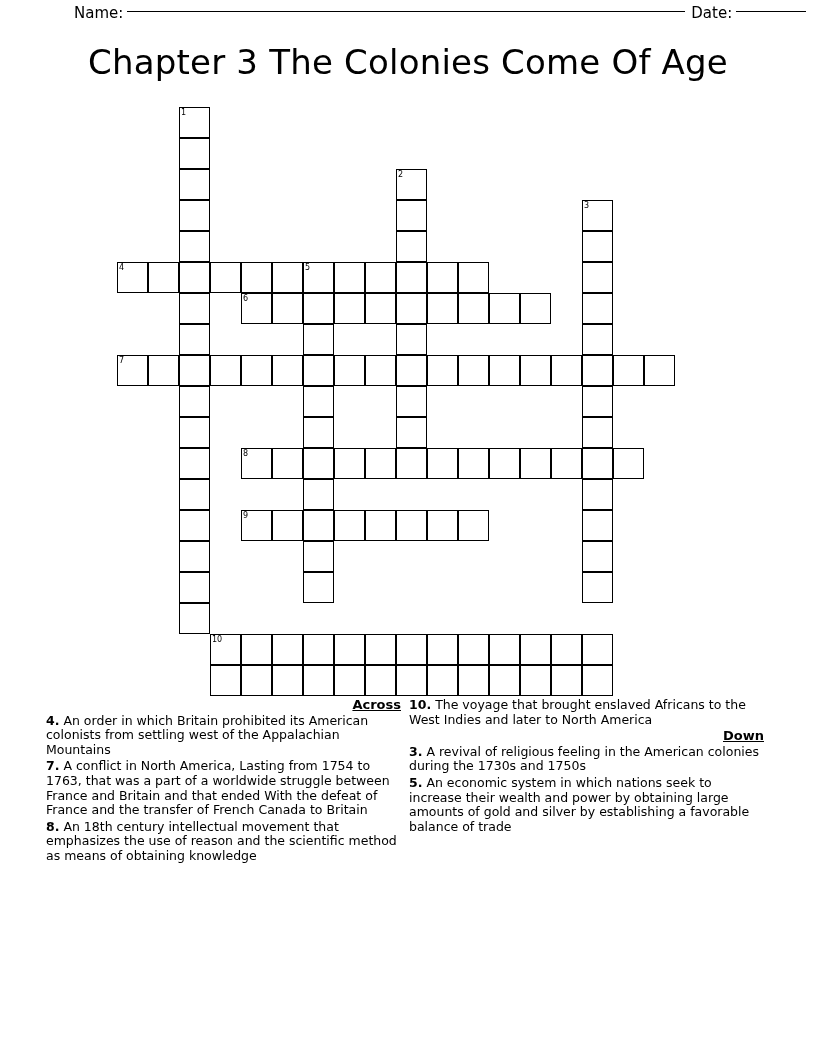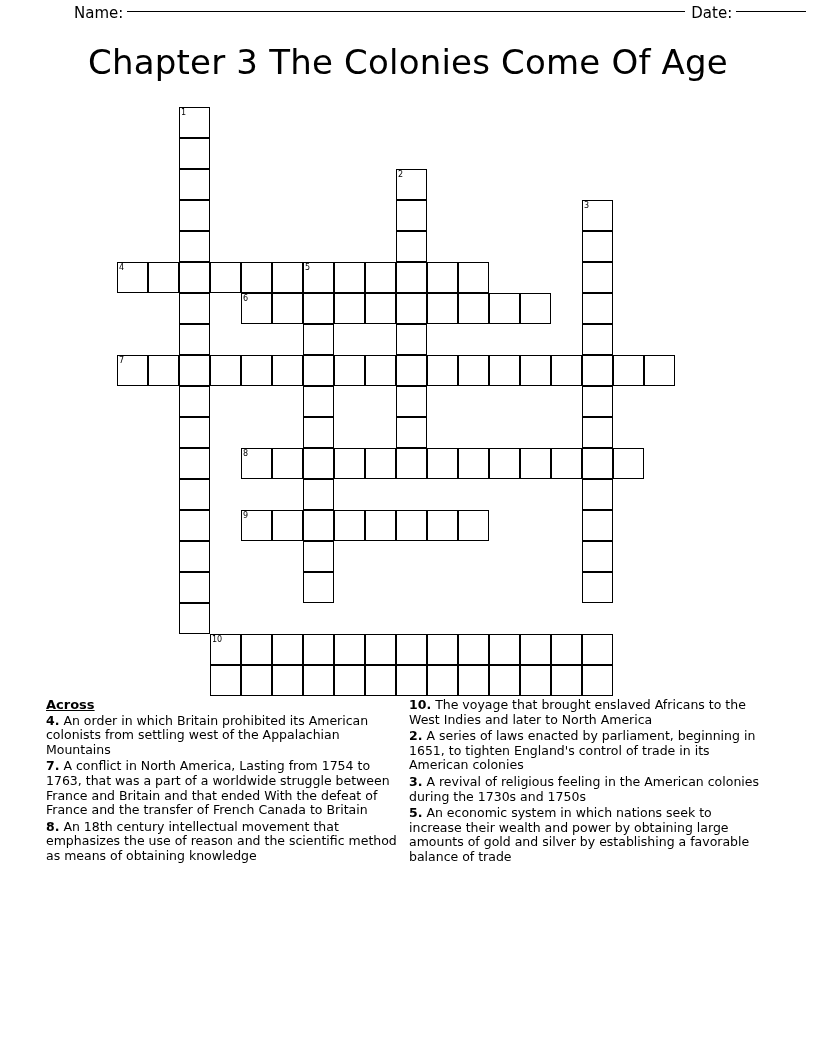--- a/index.html
+++ b/index.html
@@ -100,20 +100,21 @@
     top: 0;
     width: 355px;
   }
   .col.left { left: 0px; }
   .col.right { left: 363px; }
   .sec-head {
     font-weight: bold;
     text-decoration: underline;
     margin: 0 0 1px 0;
     font-size: 13px;
+    text-align: right;
   }
   .clue {
     margin: 0 0 2px 0;
   }
   .clue b { font-weight: bold; }
 </style>
 </head>
 <body>
 
 <div class="page">
@@ -277,19 +278,19 @@
 
   <div class="clues">
     <div class="col left">
       <div class="sec-head">Across</div>
       <div class="clue"><b>4.</b><span> An order in which Britain prohibited its American colonists from settling west of the Appalachian Mountains</span></div>
       <div class="clue"><b>7.</b><span> A conflict in North America, Lasting from 1754 to 1763, that was a part of a worldwide struggle between France and Britain and that ended With the defeat of France and the transfer of French Canada to Britain</span></div>
       <div class="clue"><b>8.</b><span> An 18th century intellectual movement that emphasizes the use of reason and the scientific method as means of obtaining knowledge</span></div>
     </div>
     <div class="col right">
       <div class="clue"><b>10.</b><span> The voyage that brought enslaved Africans to the West Indies and later to North America</span></div>
-      <div class="clue"><b>2.</b><span> A series of laws enacted by parliament, beginning in 1651, to tighten England's control of trade in its American colonies</span></div>
+      <div class="sec-head">Down</div>
       <div class="clue"><b>3.</b><span> A revival of religious feeling in the American colonies during the 1730s and 1750s</span></div>
       <div class="clue"><b>5.</b><span> An economic system in which nations seek to increase their wealth and power by obtaining large amounts of gold and silver by establishing a favorable balance of trade</span></div>
     </div>
   </div>
 
 </div>
 
 </body></html>

